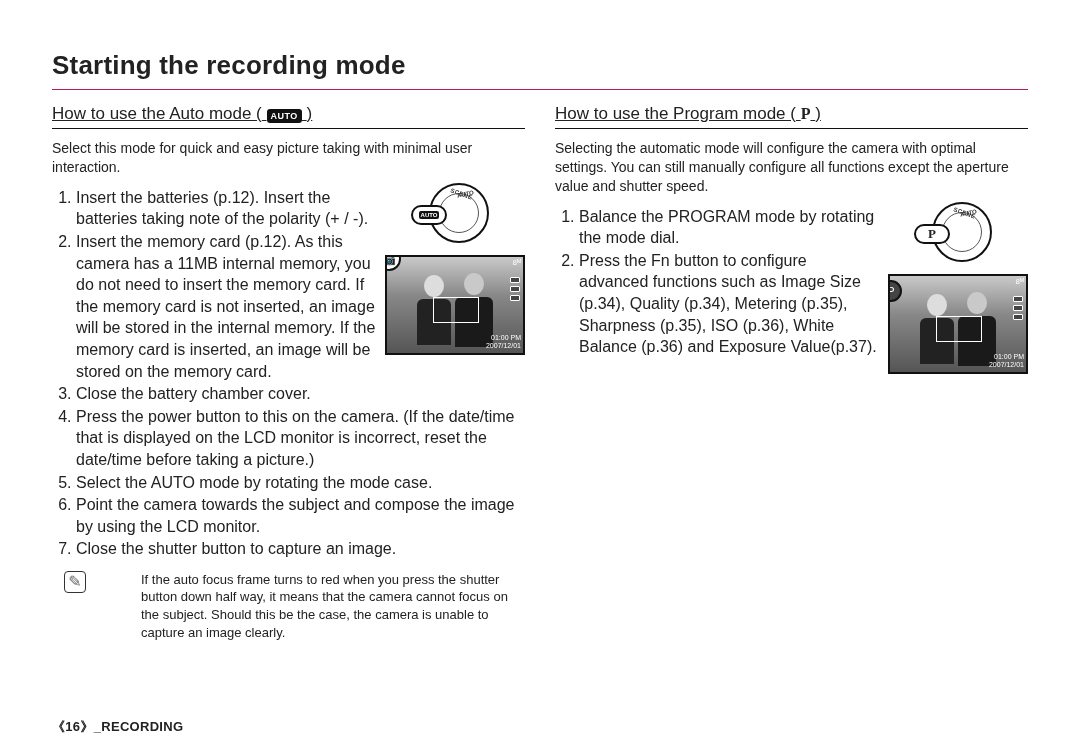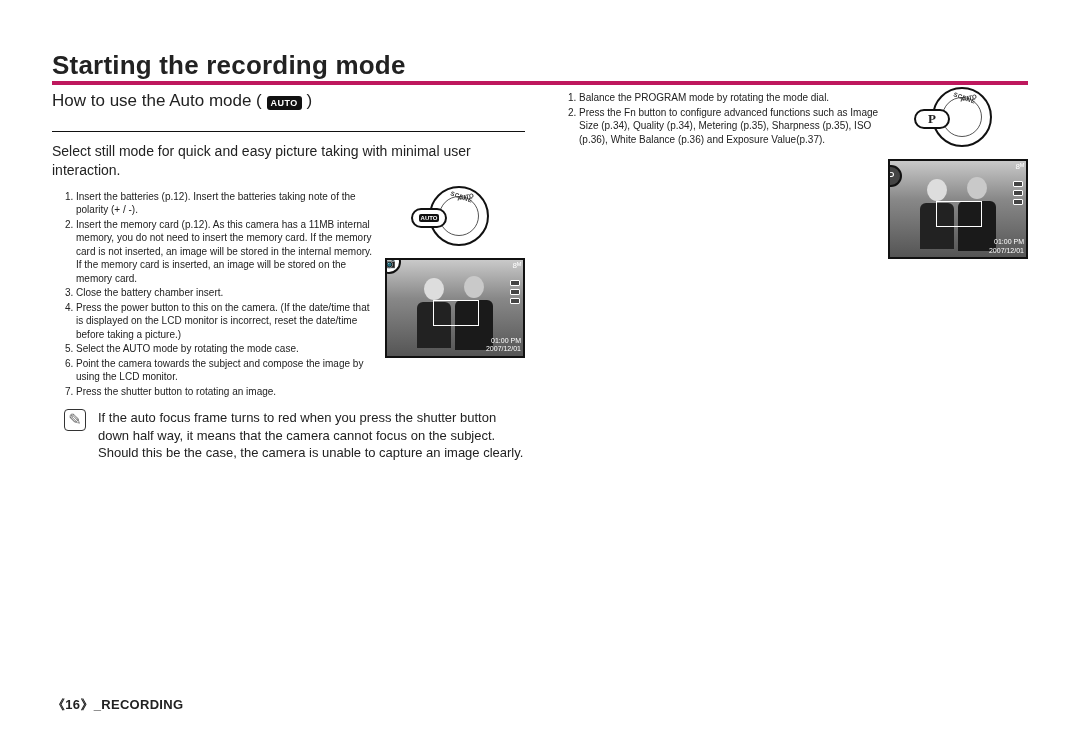--- a/index.html
+++ b/index.html
@@ -1,28 +1,28 @@
 <!DOCTYPE html>
 <html><head>
 <meta charset="utf-8">
 <style>
   * { box-sizing: border-box; margin: 0; padding: 0; }
   html, body { width: 1080px; height: 746px; background: #fff; font-family: Arial, Helvetica, sans-serif; color: #222; }
   .page { padding: 50px 52px 20px 52px; height: 100%; position: relative; }
-  .title-wrap { border-bottom: 4px solid #be185d; padding-bottom: 0; margin-bottom: 6px; }
+  .title-wrap { border-bottom: 1px solid #be185d; padding-bottom: 8px; margin-bottom: 14px; }
   .title { font-size: 26px; font-weight: bold; letter-spacing: 0.2px; }
   .columns { display: flex; gap: 30px; }
   .col { flex: 1 1 50%; }
-  .subhead-line { border-bottom: 1px solid #111; padding-bottom: 20px; margin-bottom: 10px; display: flex; align-items: flex-start; gap: 8px; }
+  .subhead-line { border-bottom: 1px solid #111; padding-bottom: 4px; margin-bottom: 10px; display: flex; align-items: flex-start; gap: 8px; text-decoration: underline; }
   .subhead { font-size: 17px; font-weight: 500; }
   .mode-icon-auto { display: inline-block; background: #111; color: #fff; font-size: 9px; font-weight: bold; padding: 2px 4px; border-radius: 3px; letter-spacing: 0.5px; }
   .mode-icon-p { display: inline-block; font-weight: bold; font-size: 16px; font-family: Georgia, serif; }
   .intro { font-size: 14px; line-height: 1.35; margin-bottom: 10px; }
   .steps-row { position: relative; }
-  .steps { font-size: 10px; line-height: 1.35; padding-left: 24px; }
+  .steps { font-size: 16px; line-height: 1.35; padding-left: 24px; }
   .steps li { margin-bottom: 1px; }
   .illus-stack { float: right; width: 140px; margin-left: 8px; margin-top: -4px; }
   .dial { position: relative; width: 88px; height: 64px; margin: 0 auto 8px auto; }
   .dial-circle { position: absolute; top: 0; left: 18px; width: 60px; height: 60px; border: 2px solid #111; border-radius: 50%; background: #fff; }
   .dial-inner { position: absolute; top: 8px; left: 8px; right: 8px; bottom: 8px; border: 1px solid #555; border-radius: 50%; }
   .dial-highlight { position: absolute; left: 0; top: 22px; width: 36px; height: 20px; border: 2px solid #111; border-radius: 10px; background: #fff; display:flex; align-items:center; justify-content:center;}
   .dial-auto-label { background:#111; color:#fff; font-size:6px; font-weight:bold; padding:1px 2px; border-radius:2px;}
   .dial-p-label { font-weight:bold; font-size:13px; font-family: Georgia, serif;}
   .dial-text { position: absolute; font-size: 6px; font-weight: bold; color: #333; }
   .dial-scene { top: 6px; right: 14px; transform: rotate(20deg); letter-spacing:0.5px;}
@@ -36,22 +36,22 @@
   .lcd .subj2 .body { width: 38px; height: 50px; background: #1a1a1a; margin: 2px auto 0 auto; border-radius: 6px 6px 0 0; }
   .lcd .focus { position: absolute; left: 46px; top: 40px; width: 46px; height: 26px; border: 1.5px solid #fff; }
   .lcd .cam-badge { position: absolute; left: -10px; top: -10px; width: 24px; height: 24px; border: 2px solid #111; border-radius: 50%; background: #fff; display:flex; align-items:center; justify-content:center; font-size:12px;}
   .lcd .cam-badge-p { position:absolute; left:-10px; top:4px; width:22px; height:22px; border:2px solid #111; border-radius:50%; background:#444; color:#fff; display:flex; align-items:center; justify-content:center; font-size:11px;}
   .lcd-info { position: absolute; right: 2px; top: 2px; font-size: 8px; color: #fff; text-align: right; line-height: 1; font-weight: normal; }
   .lcd-info2 { position: absolute; right: 2px; bottom: 2px; font-size: 7px; color: #fff; text-align: right; line-height: 1.2; }
   .lcd-side { position:absolute; right:3px; top:20px; display:flex; flex-direction:column; gap:3px;}
   .lcd-side div { width:10px; height:6px; background:#444; border:1px solid #fff; border-radius:1px;}
   .note-row { display: flex; gap: 12px; margin-top: 10px; font-size: 13px; line-height: 1.35; padding-left: 12px; clear:both; }
   .note-icon { width: 22px; height: 22px; border: 1.5px solid #333; border-radius: 4px; display: flex; align-items: center; justify-content: center; flex: 0 0 22px; font-size: 16px; color:#666;}
-  .note-text { flex: 1; }
-  .footer { position: absolute; left: 52px; bottom: 32px; font-size: 13px; font-weight: bold; letter-spacing: 0.3px; }
+  .note-text { flex: 1; margin-left: 43px; }
+  .footer { position: absolute; left: 52px; bottom: 10px; font-size: 13px; font-weight: bold; letter-spacing: 0.3px; }
   .footer .angle { font-family: Arial; }
   .clear { clear: both; }
 </style>
 </head>
 <body>
 
 <div class="page">
 
   <div class="title-wrap">
     <h1 class="title">Starting the recording mode</h1>
@@ -61,21 +61,21 @@
 
     <div class="col">
       <div class="subhead-line">
         <span class="subhead">
           <span>How to use the Auto mode (</span>
           <span class="mode-icon-auto">AUTO</span>
           <span>)</span>
         </span>
       </div>
 
-      <p class="intro">Select still mode for quick and easy picture taking with minimal user interaction.</p>
+      <p class="intro">Select this mode for quick and easy picture taking with minimal user interaction.</p>
 
       <div class="steps-row">
         <div class="illus-stack">
           <div class="dial">
             <div class="dial-circle">
               <div class="dial-inner"></div>
               <span class="dial-text dial-scene">SCENE</span>
               <span class="dial-text dial-auto-top">AUTO</span>
             </div>
             <div class="dial-highlight">
@@ -102,37 +102,45 @@
             <div class="lcd-info2">
               <span>01:00 PM</span><br>
               <span>2007/12/01</span>
             </div>
           </div>
         </div>
 
         <ol class="steps">
           <li>Insert the batteries (p.12). Insert the batteries taking note of the polarity (+ / -).</li>
           <li>Insert the memory card (p.12). As this camera has a 11MB internal memory, you do not need to insert the memory card. If the memory card is not inserted, an image will be stored in the internal memory. If the memory card is inserted, an image will be stored on the memory card.</li>
-          <li>Close the battery chamber insert.</li>
+          <li>Close the battery chamber cover.</li>
           <li>Press the power button to this on the camera. (If the date/time that is displayed on the LCD monitor is incorrect, reset the date/time before taking a picture.)</li>
           <li>Select the AUTO mode by rotating the mode case.</li>
           <li>Point the camera towards the subject and compose the image by using the LCD monitor.</li>
-          <li>Press the shutter button to rotating an image.</li>
+          <li>Close the shutter button to capture an image.</li>
         </ol>
         <div class="clear"></div>
       </div>
 
       <div class="note-row">
         <div class="note-icon">✎</div>
         <div class="note-text">If the auto focus frame turns to red when you press the shutter button down half way, it means that the camera cannot focus on the subject. Should this be the case, the camera is unable to capture an image clearly.</div>
       </div>
     </div>
 
     <div class="col">
+      <div class="subhead-line">
+        <span class="subhead">
+          <span>How to use the Program mode (</span>
+          <span class="mode-icon-p">P</span>
+          <span>)</span>
+        </span>
+      </div>
 
+      <p class="intro">Selecting the automatic mode will configure the camera with optimal settings. You can still manually configure all functions except the aperture value and shutter speed.</p>
 
       <div class="steps-row">
         <div class="illus-stack">
           <div class="dial">
             <div class="dial-circle">
               <div class="dial-inner"></div>
               <span class="dial-text dial-scene">SCENE</span>
               <span class="dial-text dial-auto-top">AUTO</span>
             </div>
             <div class="dial-highlight">

